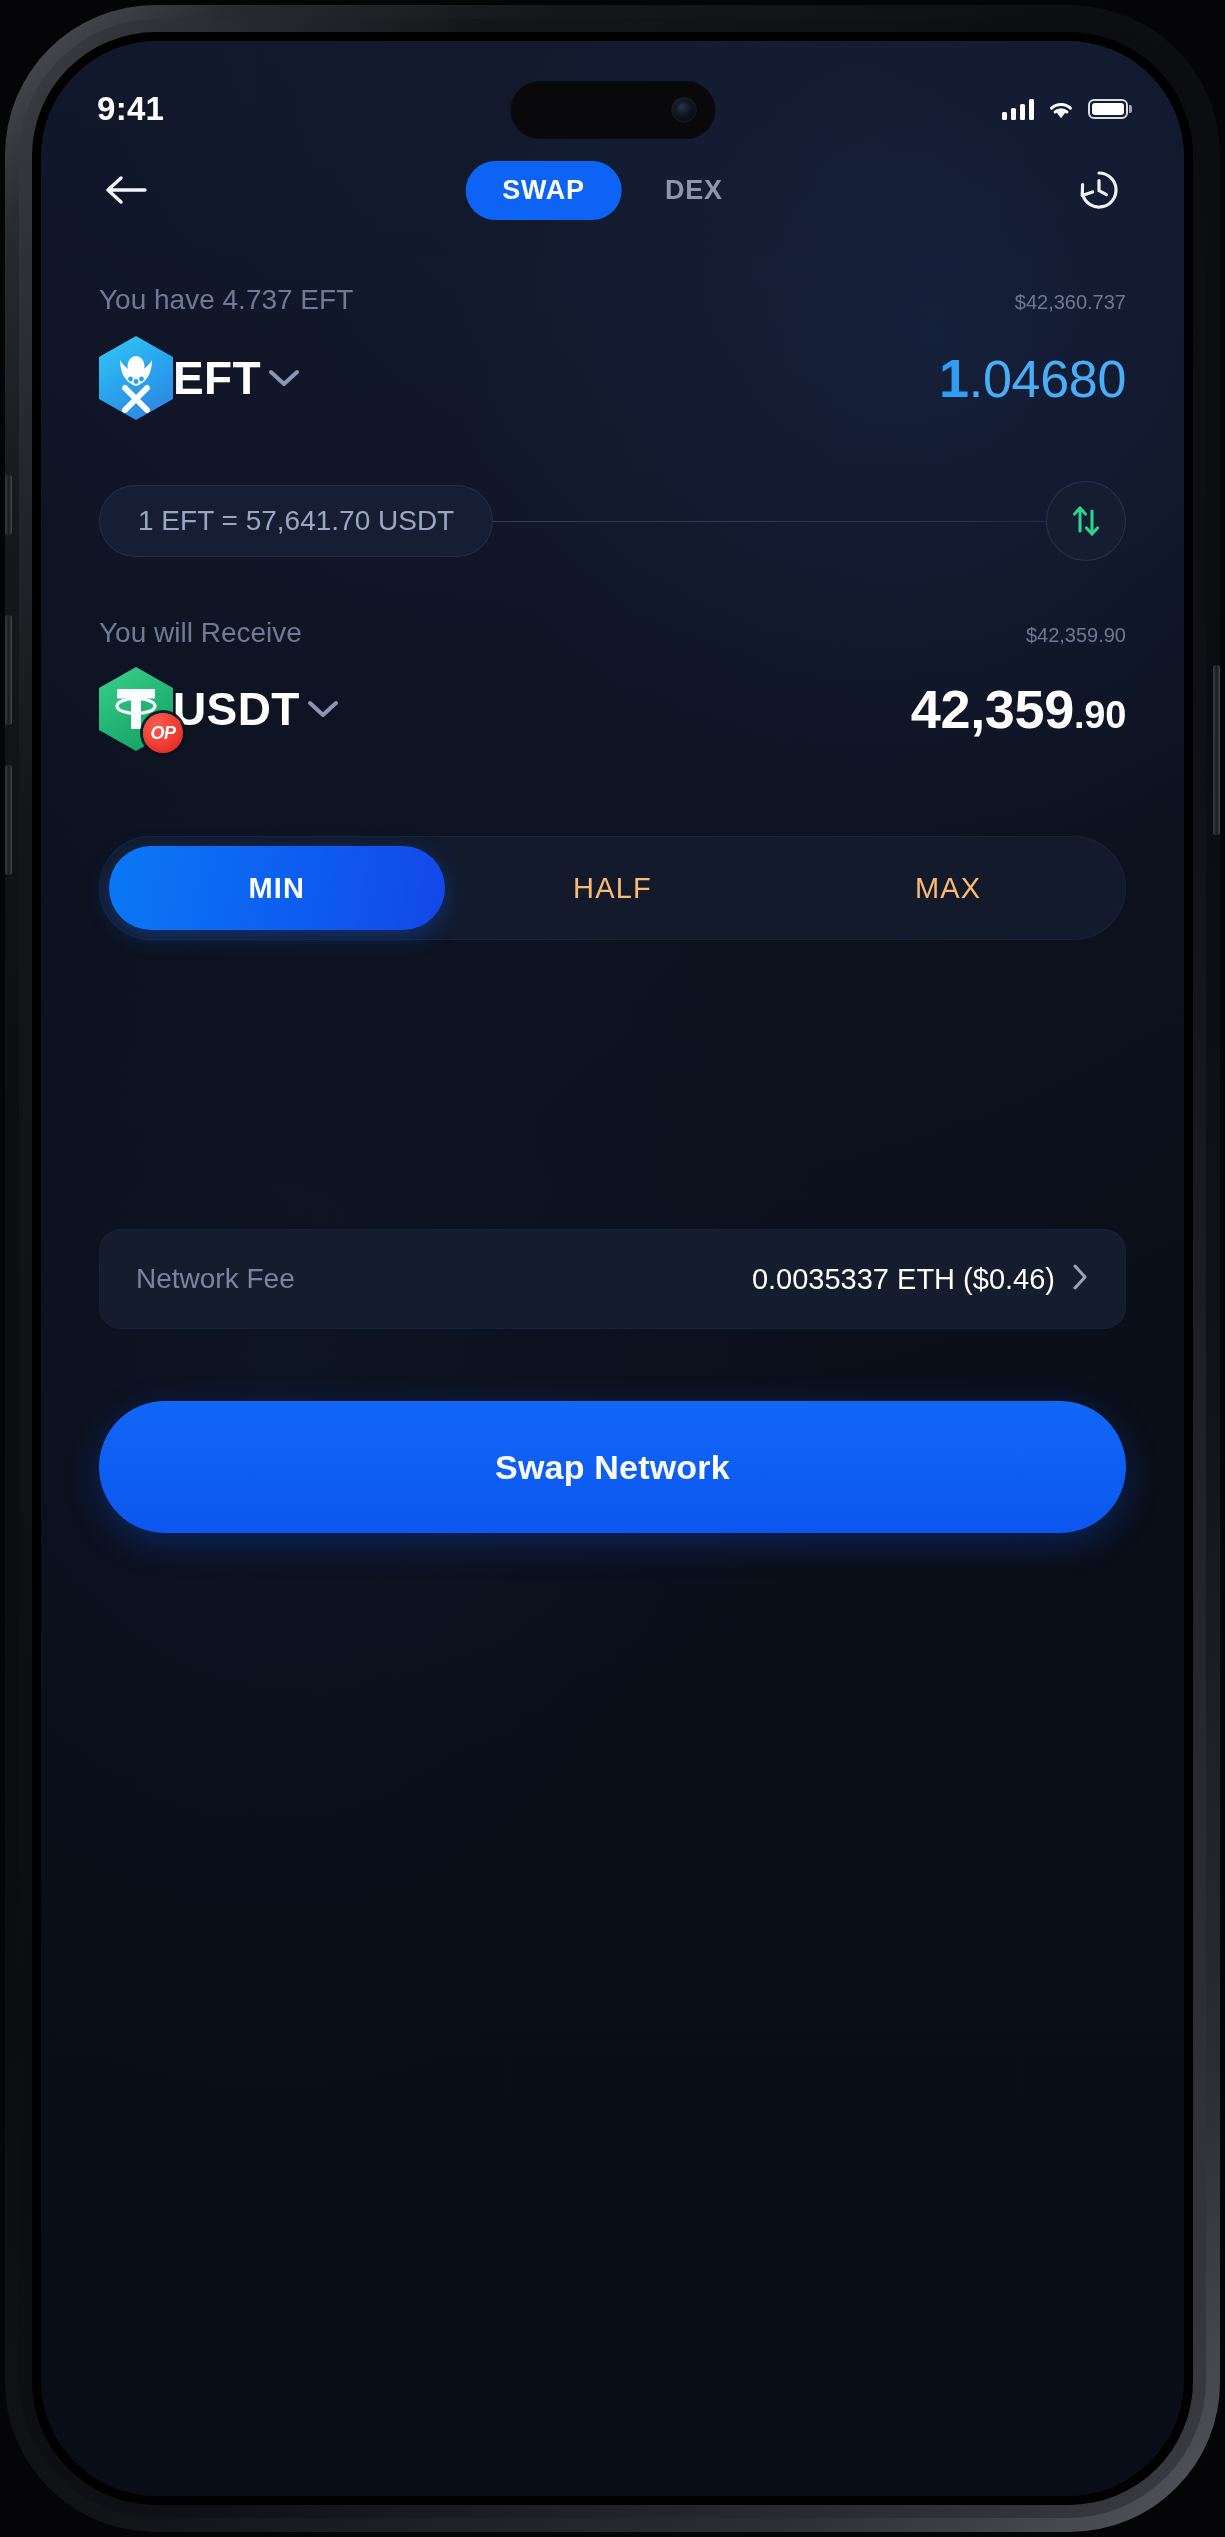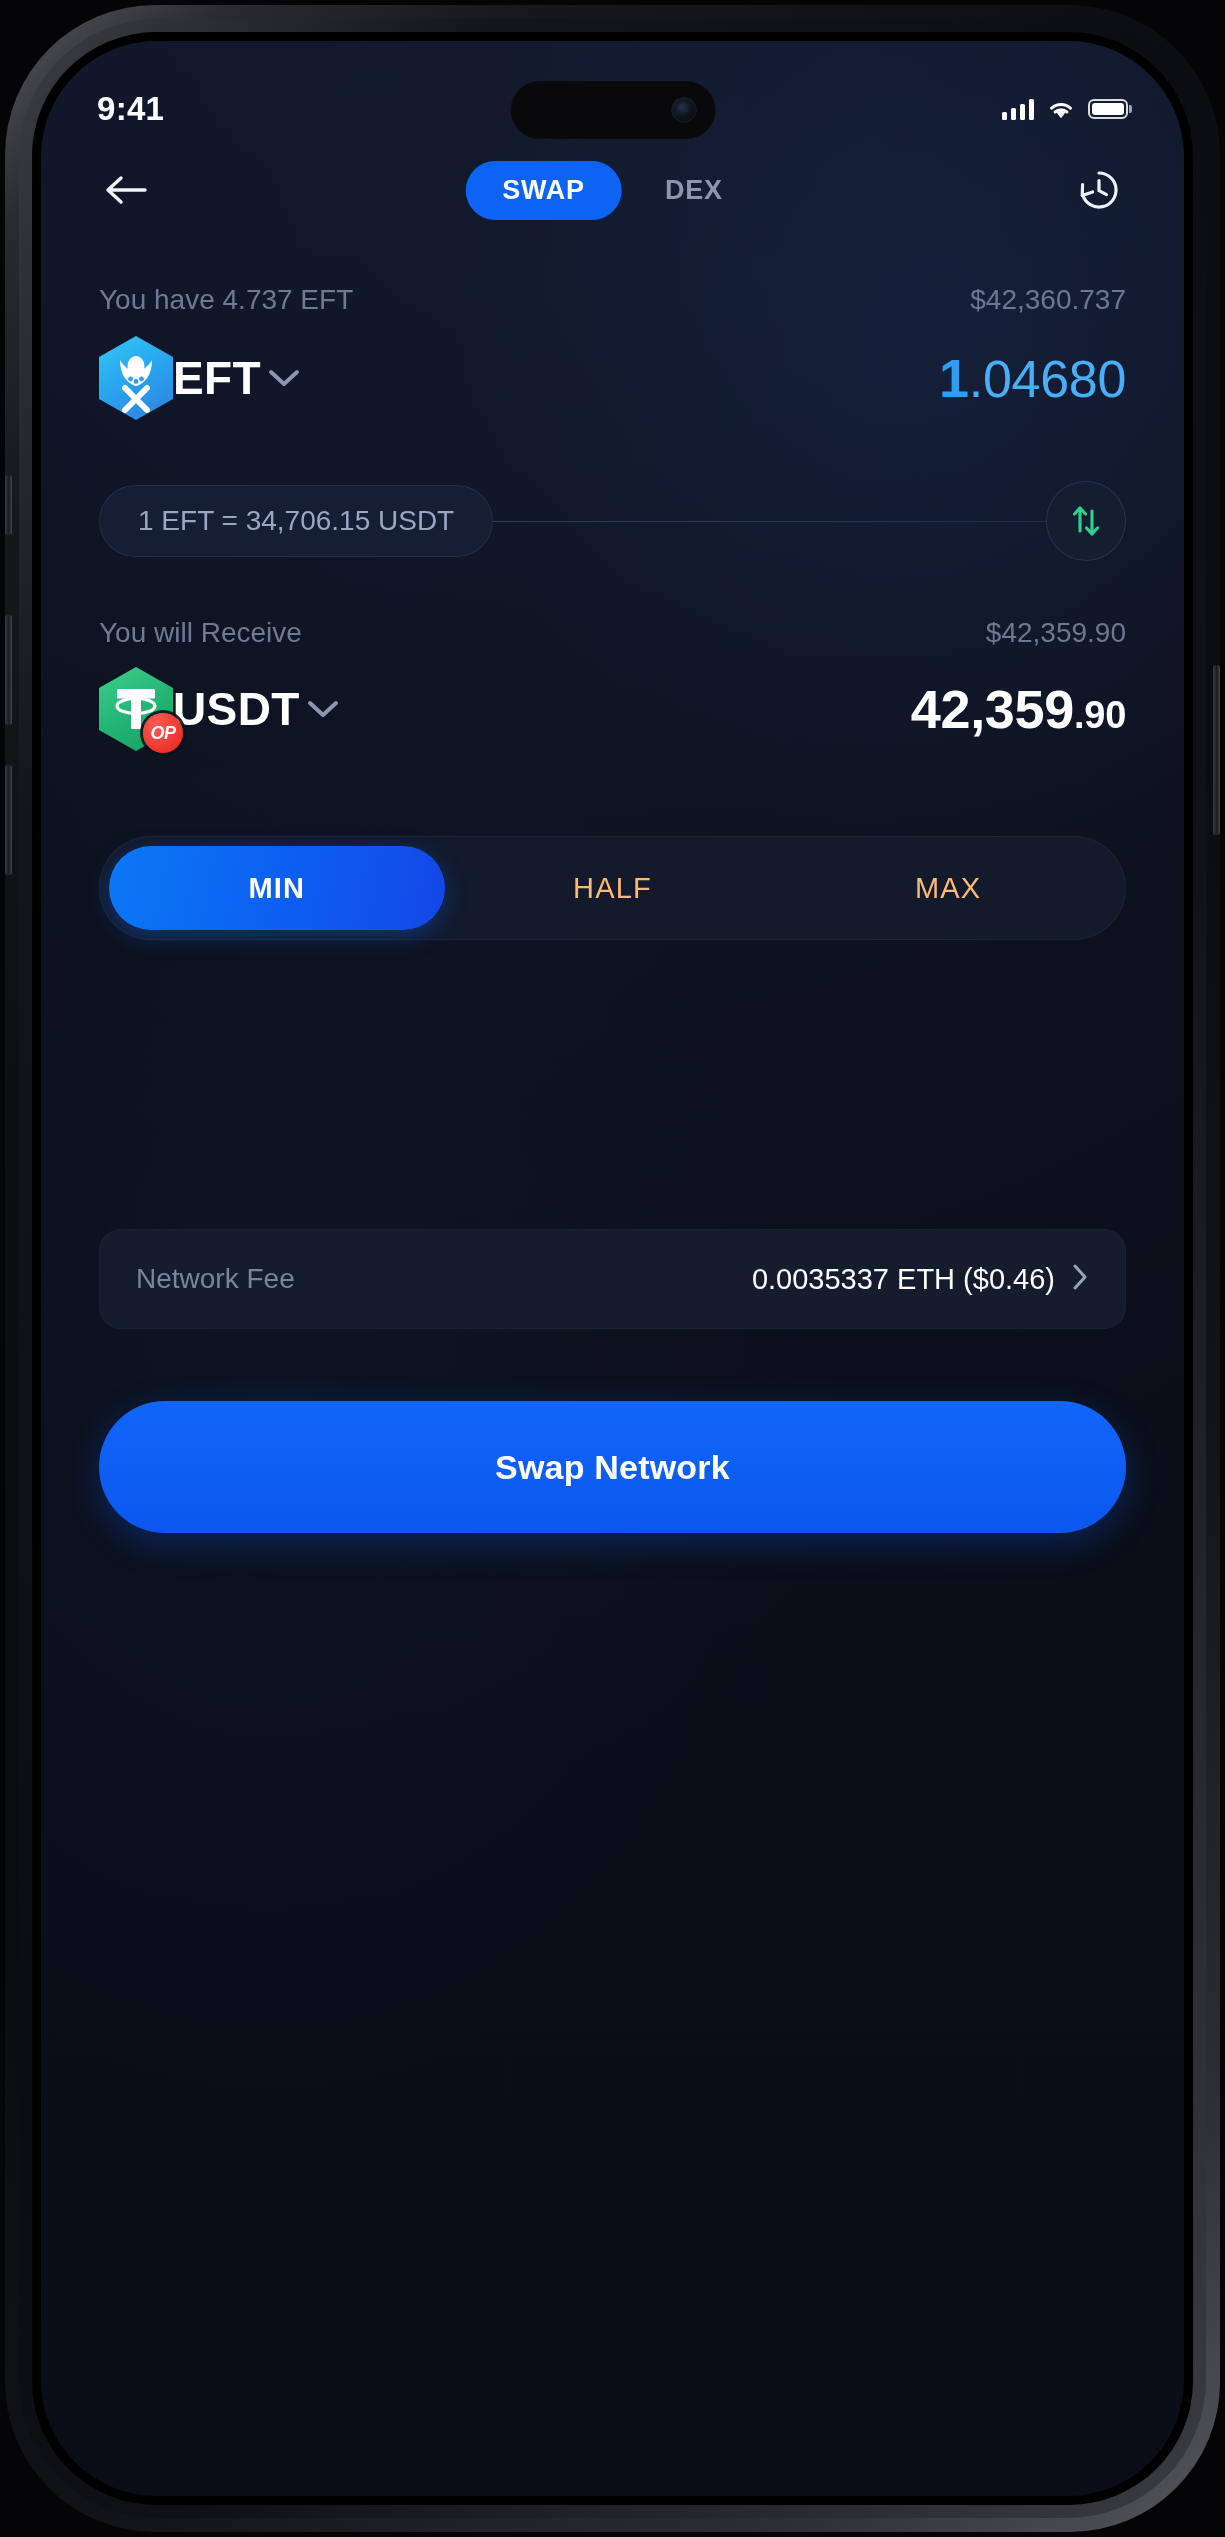--- a/index.html
+++ b/index.html
@@ -90,21 +90,21 @@
   .navbar{position:absolute;left:58px;right:58px;top:110px;height:78px;display:flex;align-items:center;justify-content:space-between;}
   .nav-back{width:54px;height:54px;display:flex;align-items:center;justify-content:center;cursor:pointer;}
   .nav-hist{width:54px;height:54px;display:flex;align-items:center;justify-content:center;cursor:pointer;}
   .tabs{position:absolute;left:50%;transform:translateX(-50%);display:flex;align-items:center;gap:6px;}
   .tab{font-size:27px;font-weight:600;letter-spacing:.8px;padding:14px 37px;border-radius:30px;cursor:pointer;}
   .tab.active{background:#0d63f4;color:#fff;}
   .tab.inactive{color:#8e96ad;}
 
   .label-row{position:absolute;left:58px;right:58px;display:flex;align-items:baseline;justify-content:space-between;}
   .label-left{color:#707a93;font-size:28px;font-weight:400;}
-  .label-right{color:#6e7890;font-size:28px;font-weight:400;}
+  .label-right{color:#6e7890;font-size:20px;font-weight:400;}
 
   .token-row{position:absolute;left:58px;right:58px;display:flex;align-items:center;justify-content:space-between;}
   .token-left{display:flex;align-items:center;}
   .tok-icon{width:74px;height:84px;position:relative;flex:none;}
   .hexwrap{width:74px;height:84px;position:relative;}
   .hex{position:absolute;inset:0;clip-path:polygon(50% 0%,100% 25%,100% 75%,50% 100%,0% 75%,0% 25%);}
   .hex-eft{background:linear-gradient(150deg,#36c8f5 0%,#29a9ef 42%,#2f7fe0 100%);}
   .hex-usdt{background:linear-gradient(150deg,#3ed08b 0%,#25b877 45%,#139e63 100%);}
   .tok-name{color:#fff;font-size:46px;font-weight:700;letter-spacing:.4px;}
   .chev{margin-left:6px;display:flex;align-items:center;}
@@ -255,21 +255,21 @@
                   <path d="M4 5 L17 17 L30 5" stroke="#8b96b3" stroke-width="4" fill="none" stroke-linecap="round" stroke-linejoin="round"></path>
                 </svg>
               </div>
             </div>
             <div class="amount blue">
               <span class="int">1</span><span class="frac">.04680</span>
             </div>
           </div>
 
           <div class="rate-area" style="top:440px;height:80px;">
-            <div class="rate-pill">1 EFT = 34,706.15 USDT</div>
+            <div class="rate-pill">1 EFT = 57,641.70 USDT</div>
             <div class="rate-line"></div>
             <div class="swap-toggle">
               <svg width="36" height="36" viewBox="0 0 36 36">
                 <path d="M12 5 V28 M12 5 L6.5 11 M12 5 L17.5 11" stroke="#2fd18e" stroke-width="3.1" fill="none" stroke-linecap="round" stroke-linejoin="round"></path>
                 <path d="M24 31 V8 M24 31 L18.5 25 M24 31 L29.5 25" stroke="#2fd18e" stroke-width="3.1" fill="none" stroke-linecap="round" stroke-linejoin="round"></path>
               </svg>
             </div>
           </div>
 
           <div class="label-row" style="top:576px;">

